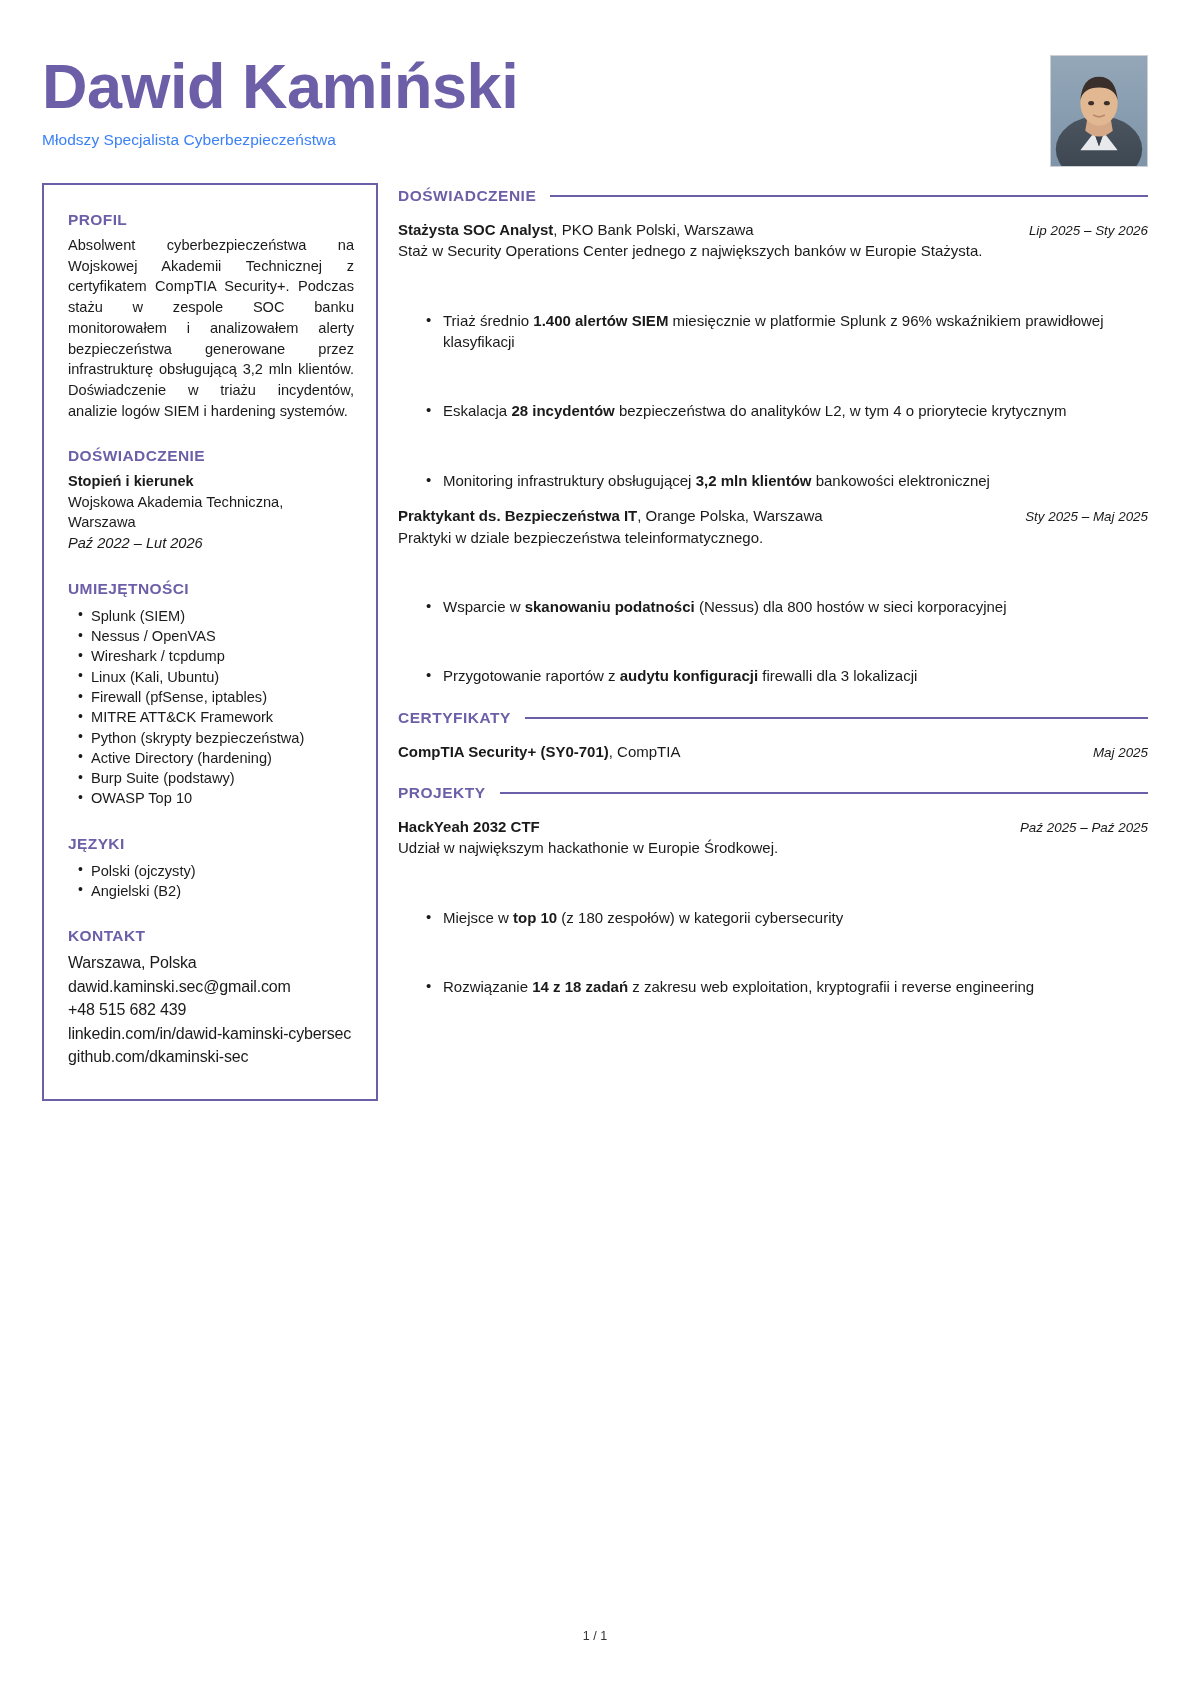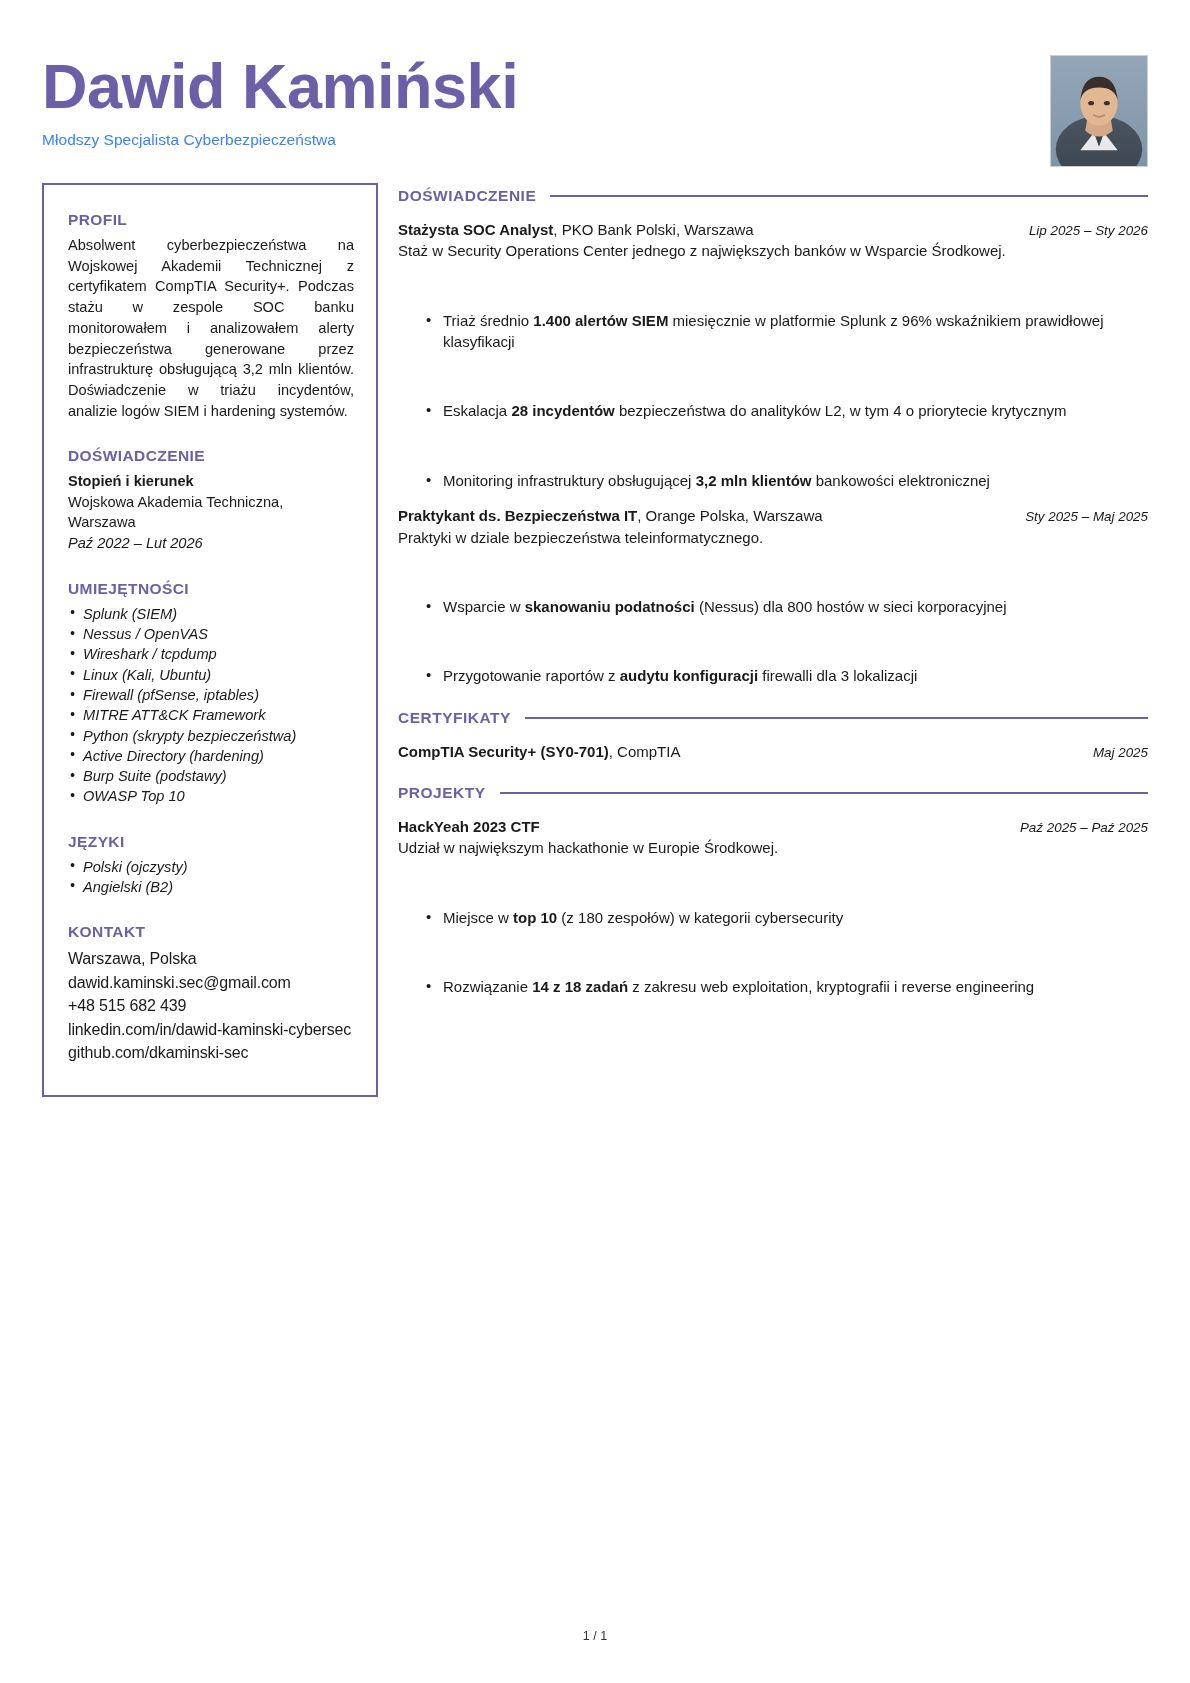--- a/index.html
+++ b/index.html
@@ -108,23 +108,22 @@
   }
   .edu-date {
     font-size: 14.6px;
     font-style: italic;
     line-height: 1.45;
     margin: 0;
   }
 
   ul.side-list {
     list-style: none;
-    margin: 0;
+    margin: 8px;
     padding: 0;
-    font-style: italic;
   }
   ul.side-list li {
     font-size: 14.6px;
     line-height: 1.39;
     position: relative;
     padding-left: 15px;
     margin: 0;
   }
   ul.side-list li::before {
     content: "•";
@@ -319,21 +318,21 @@
         <div class="sec-head">
           <span class="sec-title">DOŚWIADCZENIE</span>
           <span class="sec-rule"></span>
         </div>
         <div>
             <div class="entry">
               <div class="entry-top">
                 <div class="entry-title"><b>Stażysta SOC Analyst</b><span>, PKO Bank Polski, Warszawa</span></div>
                 <div class="entry-date">Lip 2025 – Sty 2026</div>
               </div>
-              <p class="entry-desc">Staż w Security Operations Center jednego z największych banków w Wsparcie Środkowej.</p>
+              <p class="entry-desc">Staż w Security Operations Center jednego z największych banków w Europie Stażysta.</p>
               <ul class="main-list">
                 <li><span>Triaż średnio </span><b>1.400 alertów SIEM</b><span> miesięcznie w platformie Splunk z 96% wskaźnikiem prawidłowej klasyfikacji</span></li>
                 <li><span>Eskalacja </span><b>28 incydentów</b><span> bezpieczeństwa do analityków L2, w tym 4 o priorytecie krytycznym</span></li>
                 <li><span>Monitoring infrastruktury obsługującej </span><b>3,2 mln klientów</b><span> bankowości elektronicznej</span></li>
               </ul>
             </div>
             <div class="entry">
               <div class="entry-top">
                 <div class="entry-title"><b>Praktykant ds. Bezpieczeństwa IT</b><span>, Orange Polska, Warszawa</span></div>
                 <div class="entry-date">Sty 2025 – Maj 2025</div>
@@ -363,21 +362,21 @@
       </section>
 
       <section class="section">
         <div class="sec-head">
           <span class="sec-title">PROJEKTY</span>
           <span class="sec-rule"></span>
         </div>
         <div>
             <div class="entry">
               <div class="entry-top">
-                <div class="entry-title"><b>HackYeah 2023 CTF</b></div>
+                <div class="entry-title"><b>HackYeah 2032 CTF</b></div>
                 <div class="entry-date">Paź 2025 – Paź 2025</div>
               </div>
               <p class="entry-desc">Udział w największym hackathonie w Europie Środkowej.</p>
               <ul class="main-list">
                 <li><span>Miejsce w </span><b>top 10</b><span> (z 180 zespołów) w kategorii cybersecurity</span></li>
                 <li><span>Rozwiązanie </span><b>14 z 18 zadań</b><span> z zakresu web exploitation, kryptografii i reverse engineering</span></li>
               </ul>
             </div>
           </div>
       </section>

